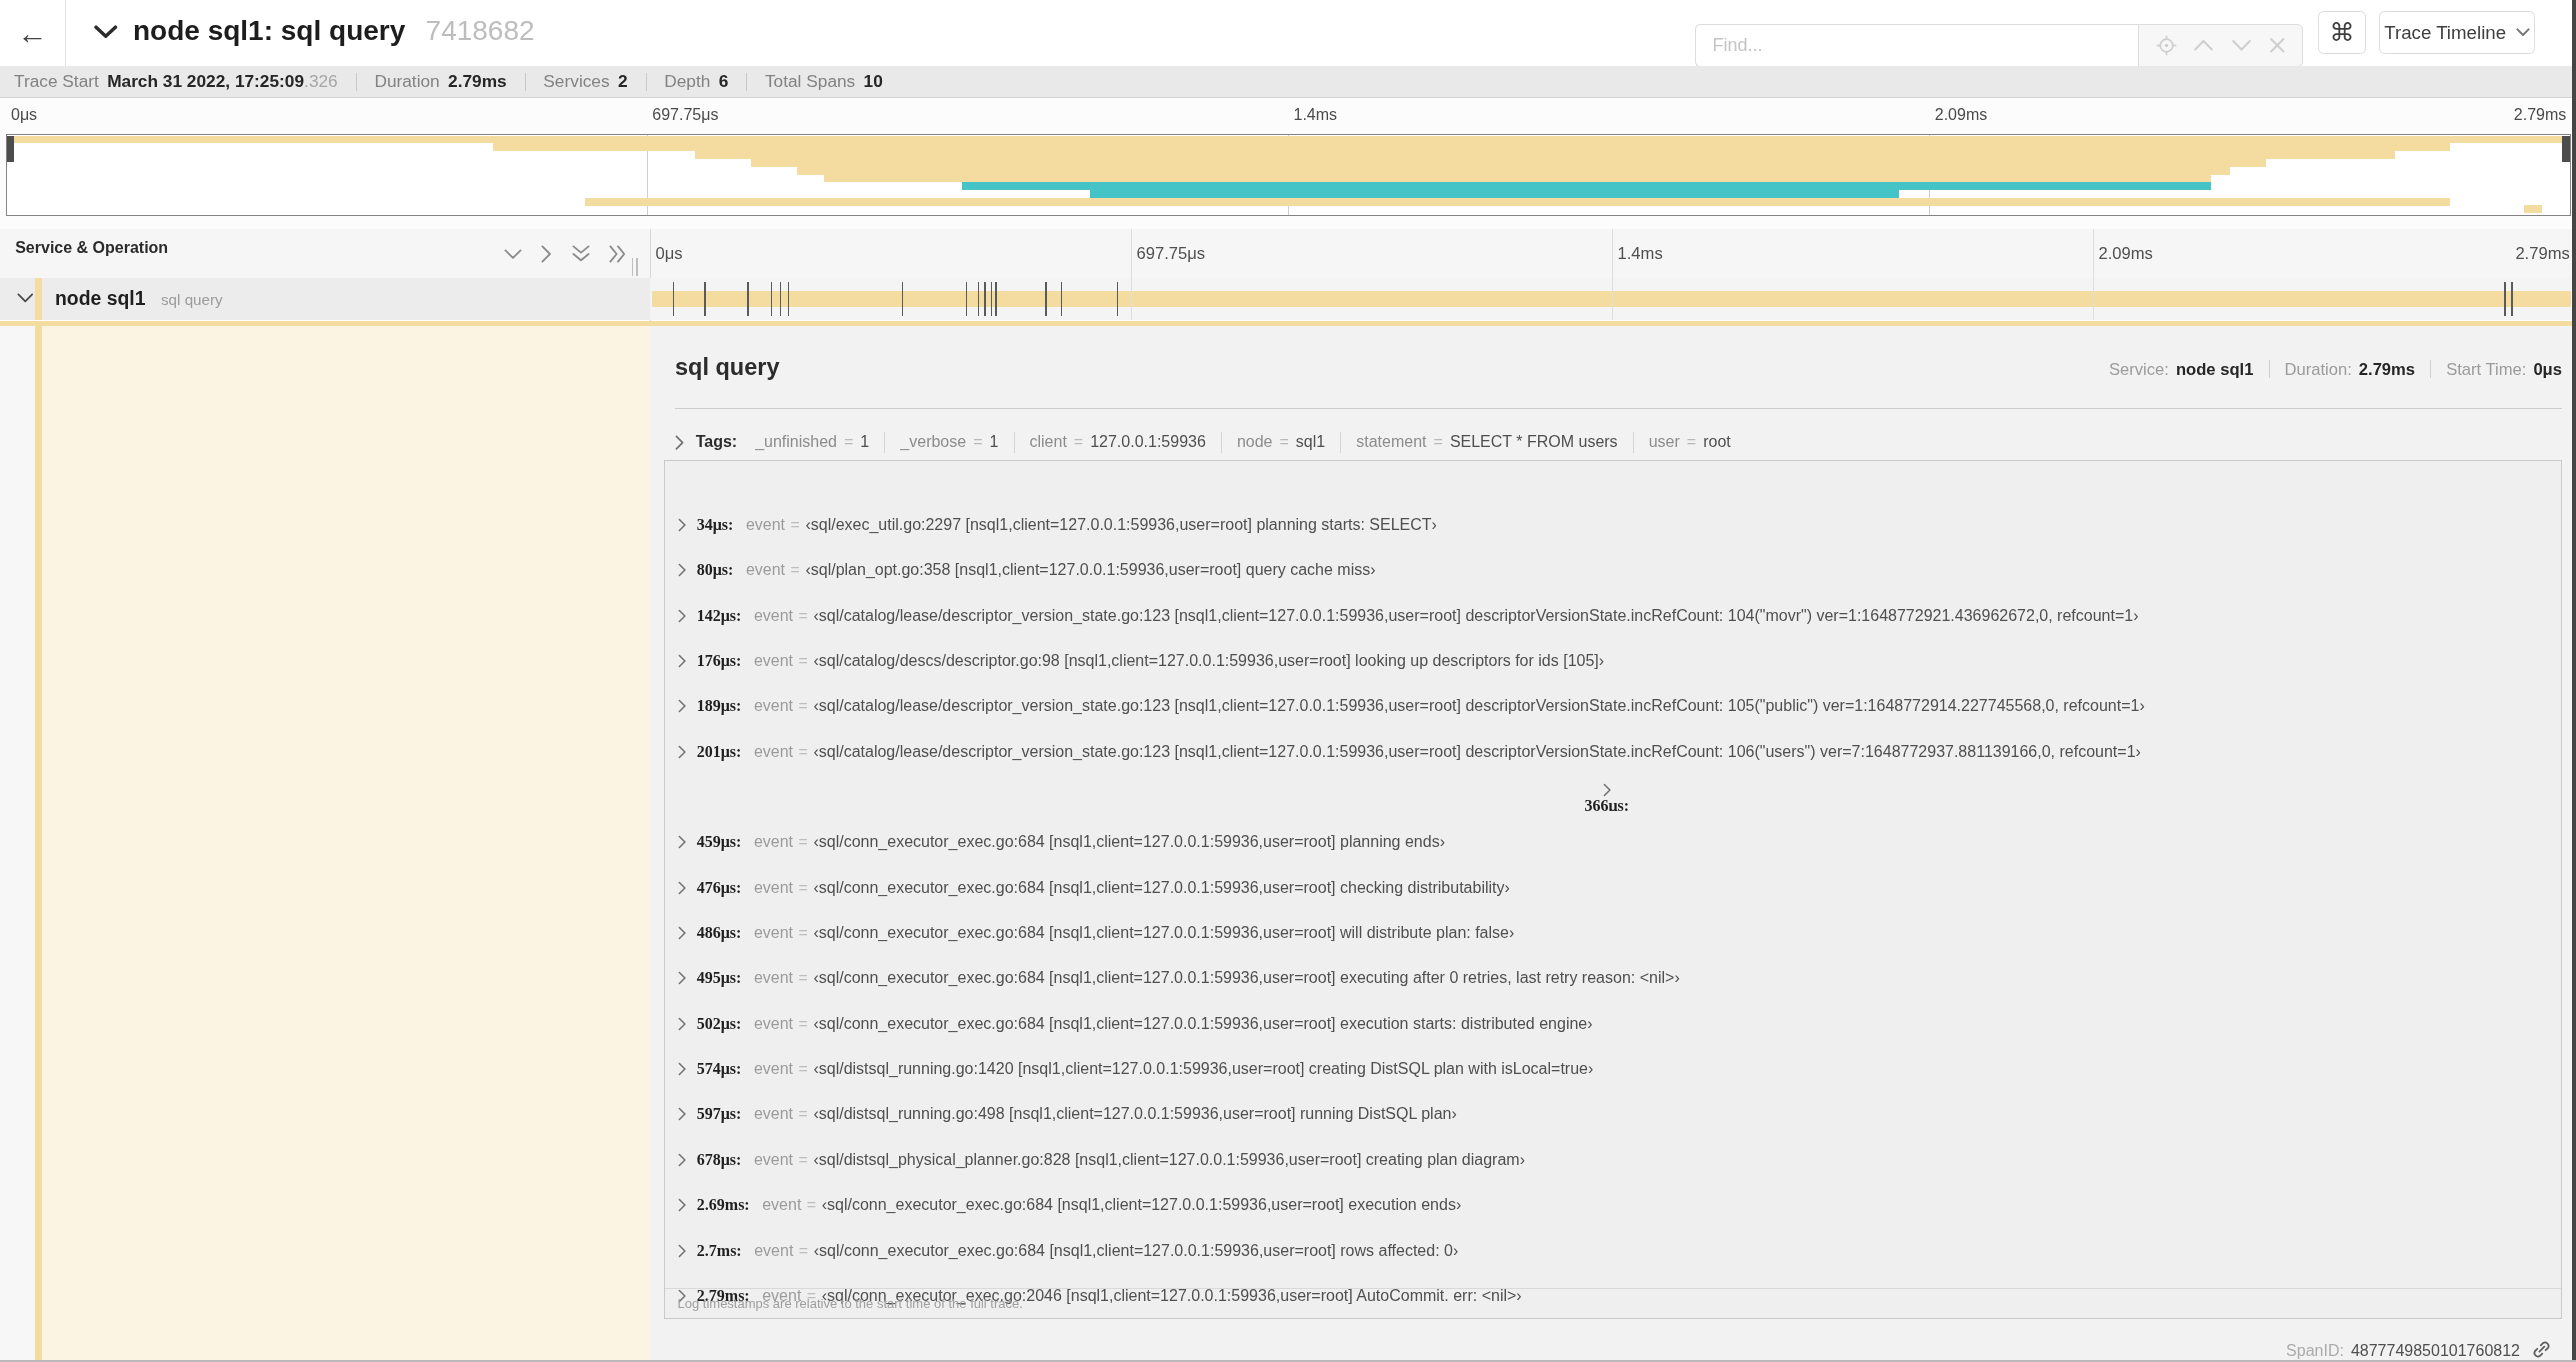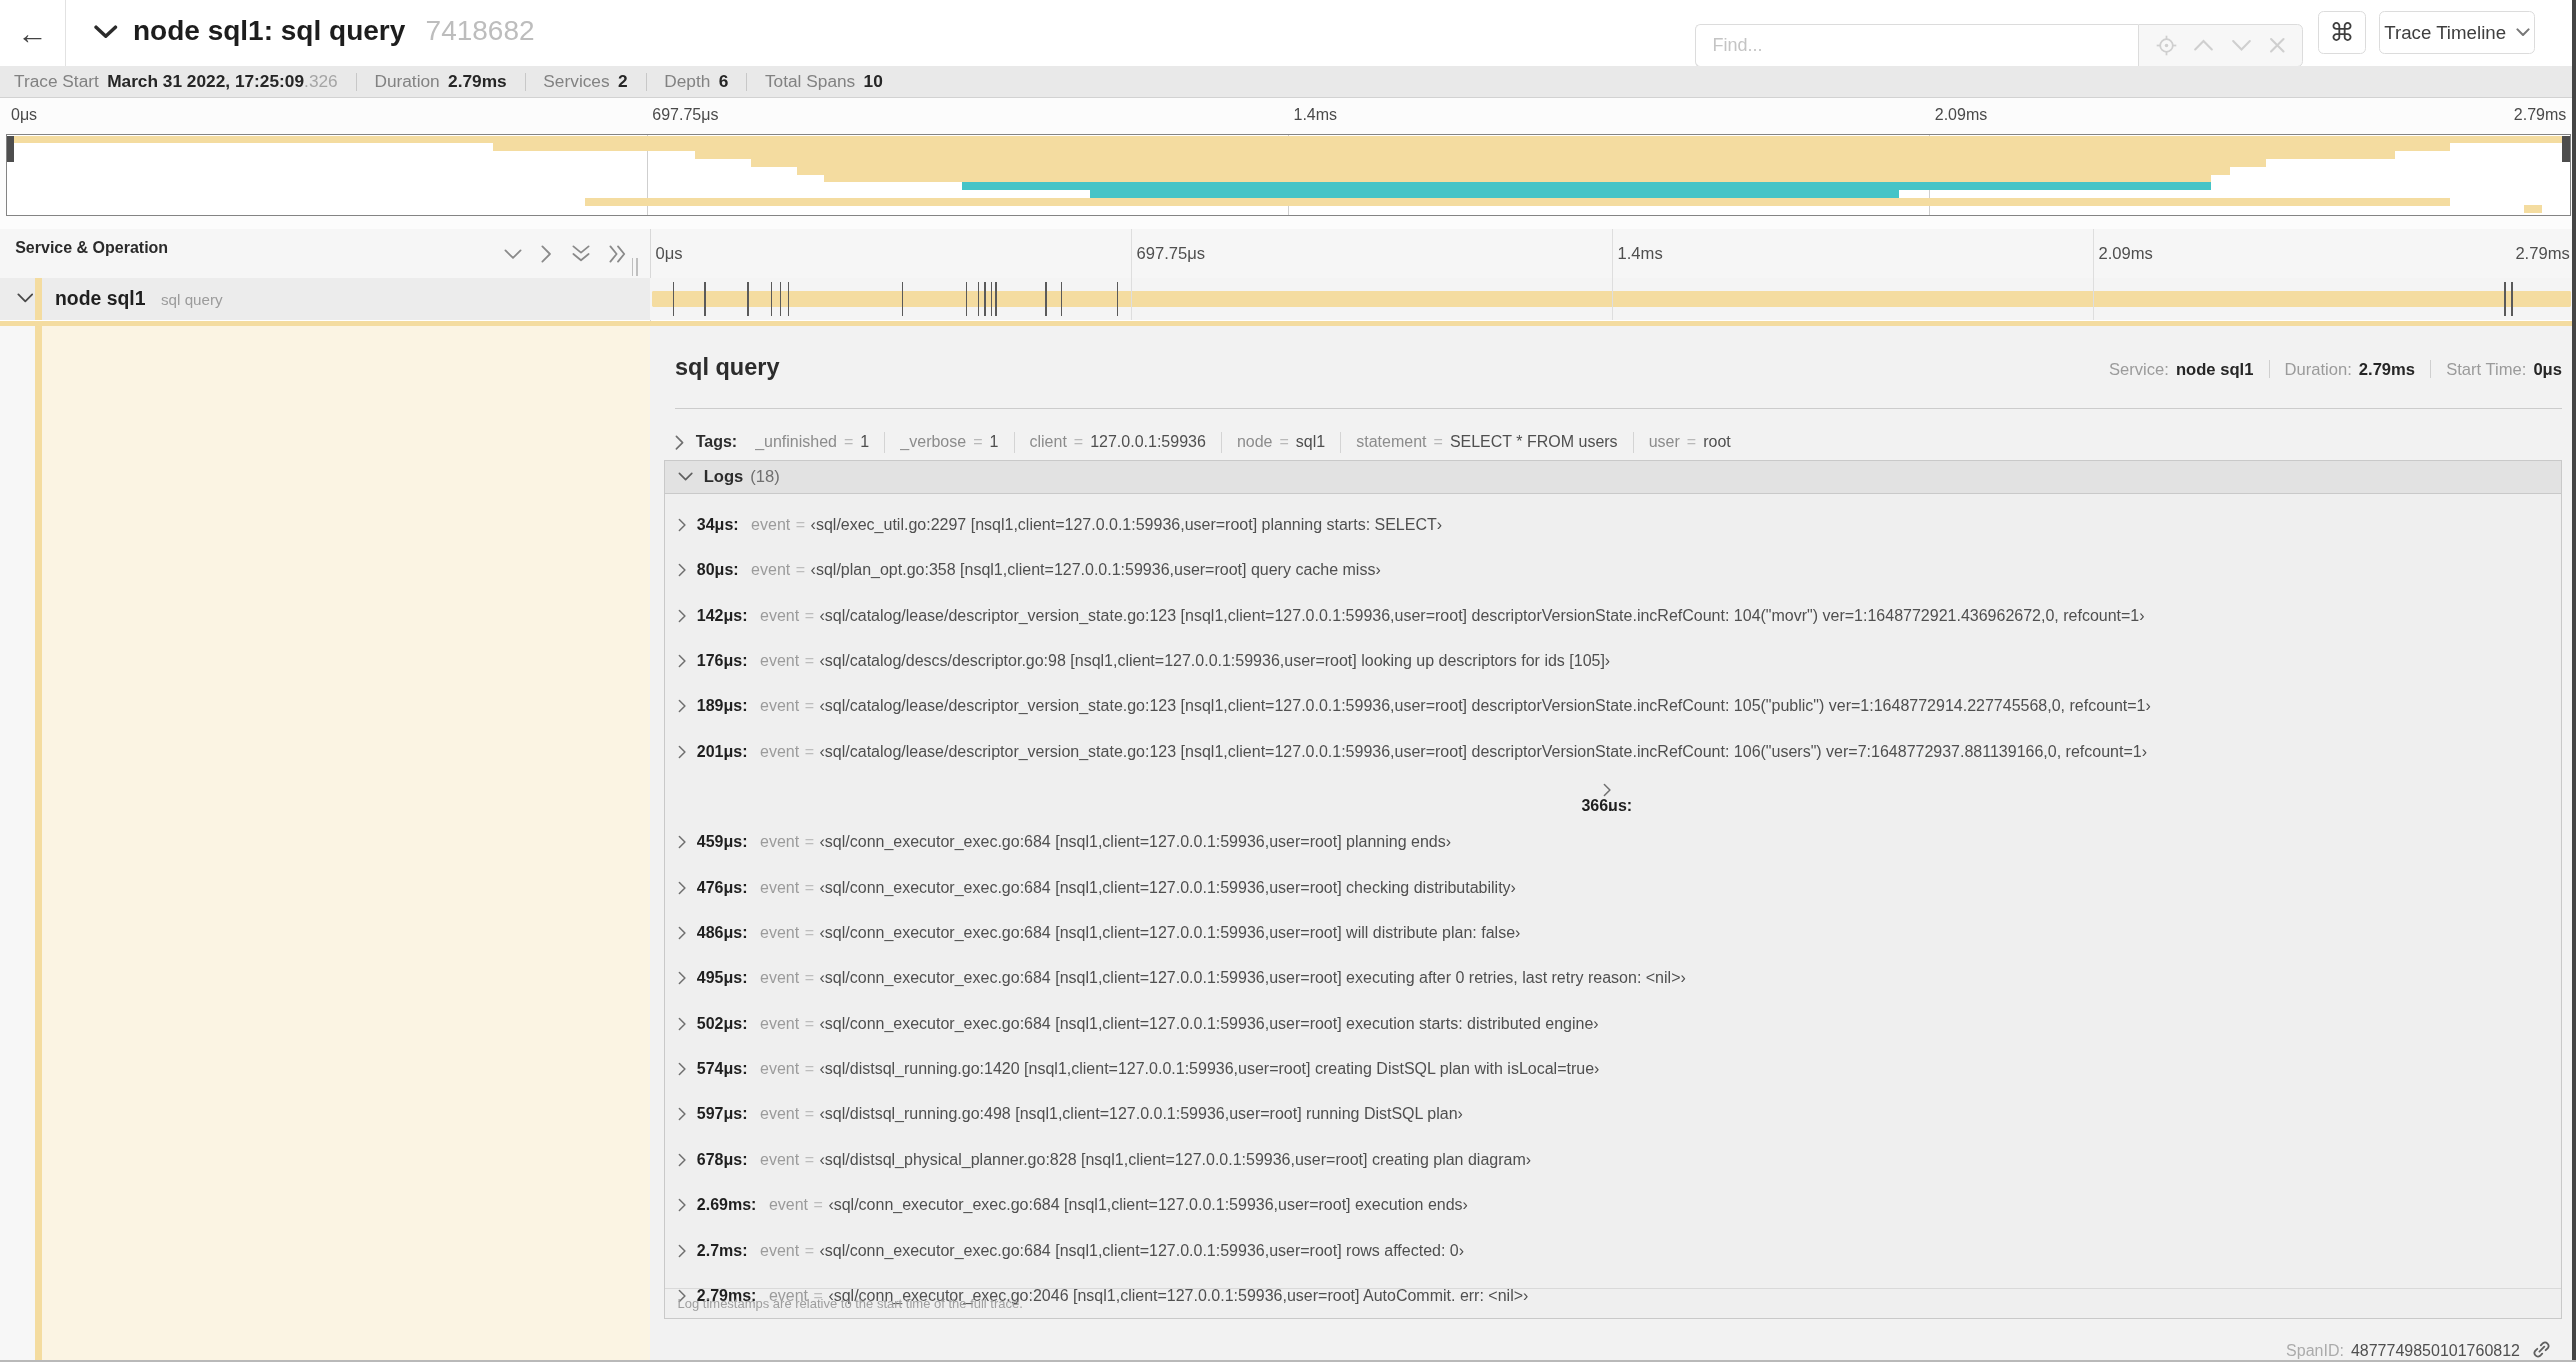--- a/index.html
+++ b/index.html
@@ -96,21 +96,21 @@
   .logs-card{position:absolute;left:14px;right:11px;top:134px;height:859px;box-sizing:border-box;
              border:0.7px solid #c9c9c9;background:#efefef;}
   .logs-hdr{position:absolute;left:0;right:0;top:0;height:32px;background:#e2e2e2;border-bottom:0.7px solid #c9c9c9;
             display:flex;align-items:center;padding-left:12.5px;font-size:16.6px;cursor:pointer;}
   .logs-hdr .l-chev{color:#5f5f5f;margin-right:11px;display:flex;}
   .logs-hdr .l-title{font-weight:bold;color:#2c2c2c;margin-right:7px;}
   .logs-hdr .l-count{color:#6f6f6f;}
   .log-row{position:absolute;left:12.5px;right:12.5px;height:28px;display:flex;align-items:center;
            font-size:16px;white-space:nowrap;overflow:hidden;cursor:pointer;}
   .log-row .g-chev{color:#6f6f6f;margin-right:11px;display:flex;flex:none;}
-  .log-row .g-time{font-weight:bold;color:#1f1f1f;margin-right:12.5px;flex:none;}
+  .log-row .g-time{font-weight:bold;color:#1f1f1f;margin-right:12.5px;flex:none;font-family:Liberation Serif, serif;}
   .log-row .g-key{color:#9b9b9b;margin-right:5.5px;flex:none;}
   .log-row .g-eq{color:#bdbdbd;margin-right:5.5px;flex:none;}
   .log-row .g-val{color:#4f4f4f;}
   .logs-note{position:absolute;left:0;right:0;bottom:0;height:29px;border-top:0.7px solid #d9d9d9;
              display:flex;align-items:center;padding-left:12.5px;font-size:13px;color:#9e9e9e;}
   .d-footer{position:absolute;right:21px;top:1003px;height:30.5px;display:flex;align-items:flex-end;font-size:16px;}
   .d-footer .f-label{color:#ababab;margin-right:7px;}
   .d-footer .f-value{color:#4f4f4f;}
   .link-ic{margin-left:11px;color:#5f5f5f;cursor:pointer;display:flex;}
 
@@ -375,29 +375,20 @@
         </span>
         <span class="tag-sep"></span>
         <span class="tag-item">
           <span class="k">user</span>
           <span class="eq">=</span>
           <span class="v">root</span>
         </span>
       </div>
 
     <div class="logs-card">
-      <div class="logs-hdr">
-        <span class="l-chev">
-          <svg width="15.2" height="9.7" viewBox="0 0 22 14">
-              <polyline points="2,2 11,11 20,2" fill="none" stroke="currentColor" stroke-width="2.4" stroke-linecap="round" stroke-linejoin="round"></polyline>
-            </svg>
-        </span>
-        <span class="l-title">Logs</span>
-        <span class="l-count">(18)</span>
-      </div>
       <div id="logRows">
           <div class="log-row" style="top: 50px;">
             <span class="g-chev">
               <svg width="8.3" height="14" viewBox="0 0 12 20">
                 <polyline points="2,2 10,10 2,18" fill="none" stroke="currentColor" stroke-width="2.2" stroke-linecap="round" stroke-linejoin="round"></polyline>
               </svg>
             </span>
             <span class="g-time">34μs:</span>
             <span class="g-key">event</span>
             <span class="g-eq">=</span>

